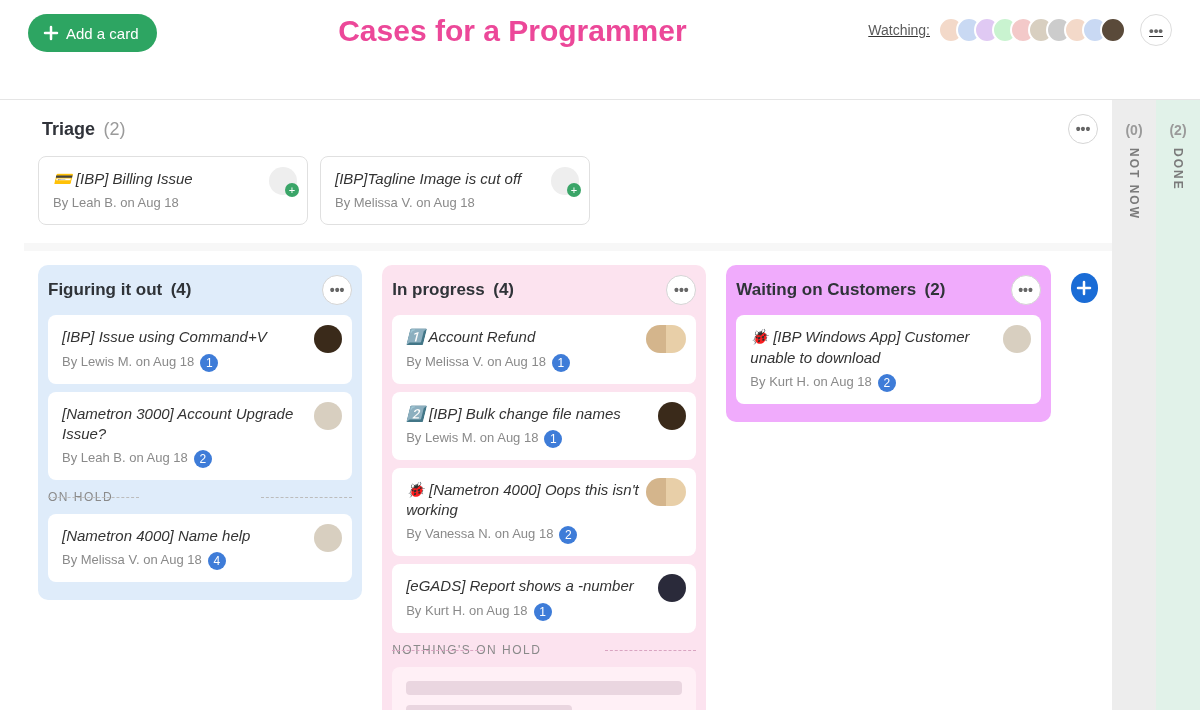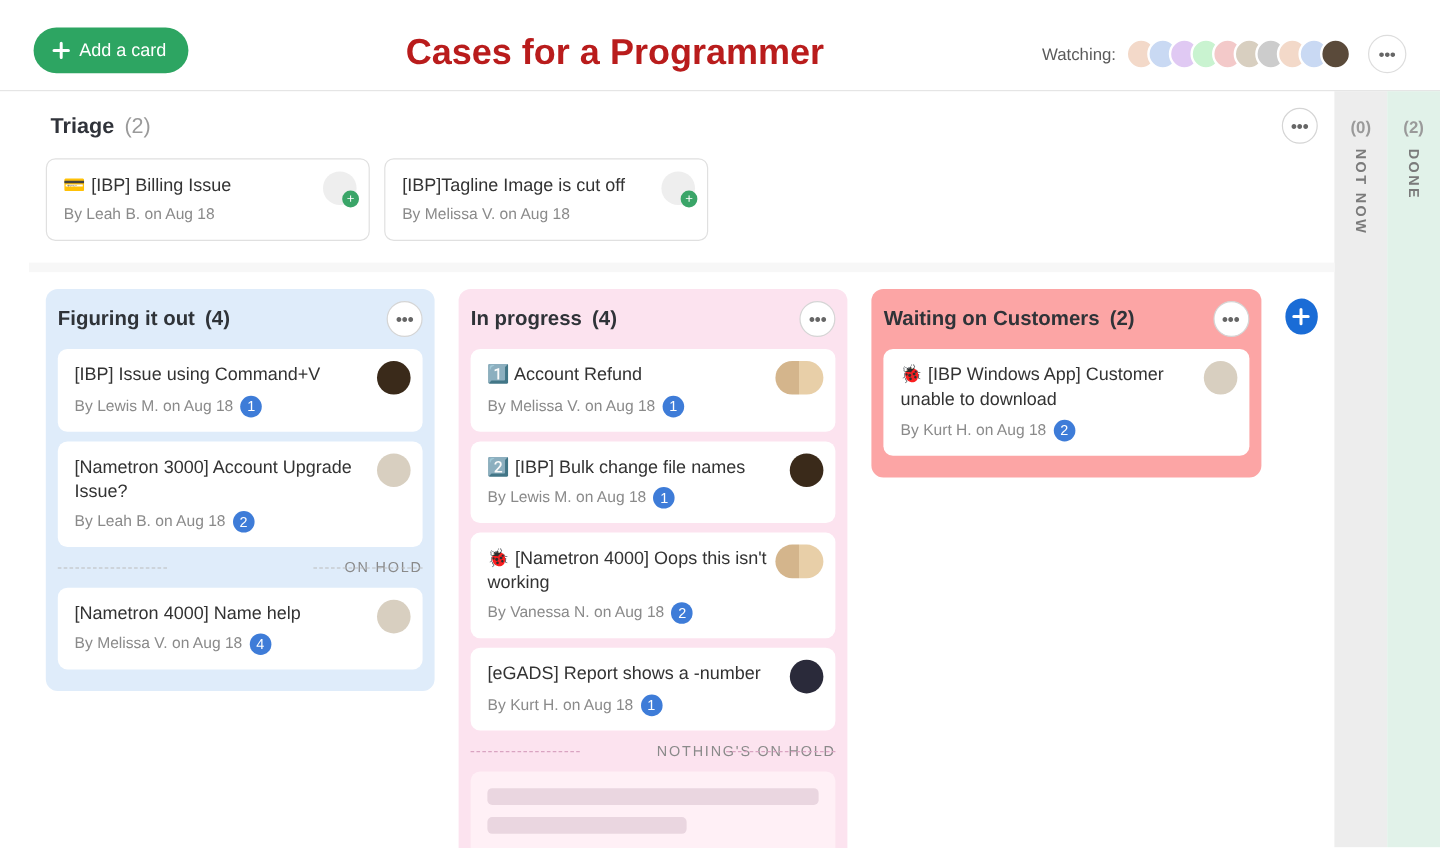--- a/index.html
+++ b/index.html
@@ -7,47 +7,48 @@
       font-family: -apple-system, BlinkMacSystemFont, "Segoe UI", Helvetica, Arial, sans-serif;
       background: #fff;
       color: #333;
       width: 1200px;
       height: 710px;
       overflow: hidden;
     }
     
     .header {
       display: flex;
-      align-items: flex-end;
+      align-items: flex-start;
       padding: 14px 28px 14px 28px;
       border-bottom: 1px solid #e5e5e5;
-      height: 76px;
+      height: 100px;
     }
     .add-card-btn {
       background: #2da562;
       color: #fff;
       border: none;
       border-radius: 22px;
       padding: 10px 18px 10px 14px;
       font-size: 15px;
       display: flex;
       align-items: center;
       cursor: pointer;
     }
     .add-card-btn svg { margin-right: 6px; }
     .project-title {
       flex: 1;
       text-align: center;
       font-size: 30px;
       font-weight: 700;
-      color: #b91c1c;
+      color: #ec4899;
     }
     .header-right {
       display: flex;
       align-items: center;
+      text-decoration: underline;
     }
     .watching-label {
       font-size: 14px;
       color: #5a5a5a;
       margin-right: 8px;
     }
     .avatar-stack { display: flex; }
     .avatar {
       width: 26px;
       height: 26px;
@@ -144,20 +145,21 @@
       padding: 12px 14px 14px 14px;
       width: 270px;
       position: relative;
       cursor: pointer;
     }
     .card-title {
       font-size: 15px;
       color: #333;
       margin-bottom: 6px;
       line-height: 1.35;
+      font-style: italic;
     }
     .card-meta {
       font-size: 13px;
       color: #8a8a8a;
     }
     .assign-placeholder {
       position: absolute;
       top: 10px;
       right: 10px;
       width: 28px;
@@ -187,21 +189,21 @@
       padding: 14px;
       align-items: flex-start;
     }
     .col {
       width: 352px;
       border-radius: 10px;
       padding: 10px;
     }
     .col.figuring { background: #dfecfa; }
     .col.inprogress { background: #fce3ef; }
-    .col.waiting { background: #fca5a5; }
+    .col.waiting { background: #f0abfc; }
     .col-header {
       display: flex;
       align-items: center;
       justify-content: space-between;
       margin-bottom: 10px;
     }
     .col-title {
       font-size: 17px;
       font-weight: 700;
       color: #2f3338;
@@ -232,21 +234,21 @@
       border-radius: 9px;
       background: #3e7cd8;
       color: #fff;
       font-size: 12px;
       line-height: 18px;
       text-align: center;
       margin-left: 6px;
       vertical-align: middle;
     }
     .divider-label {
-      text-align: right;
+      text-align: left;
       font-size: 12px;
       letter-spacing: 1.5px;
       color: #8a8a8a;
       margin: 10px 0;
       position: relative;
     }
     .divider-label:before, .divider-label:after {
       content: '';
       border-top: 1px dashed #bcbcbc;
       position: absolute;

